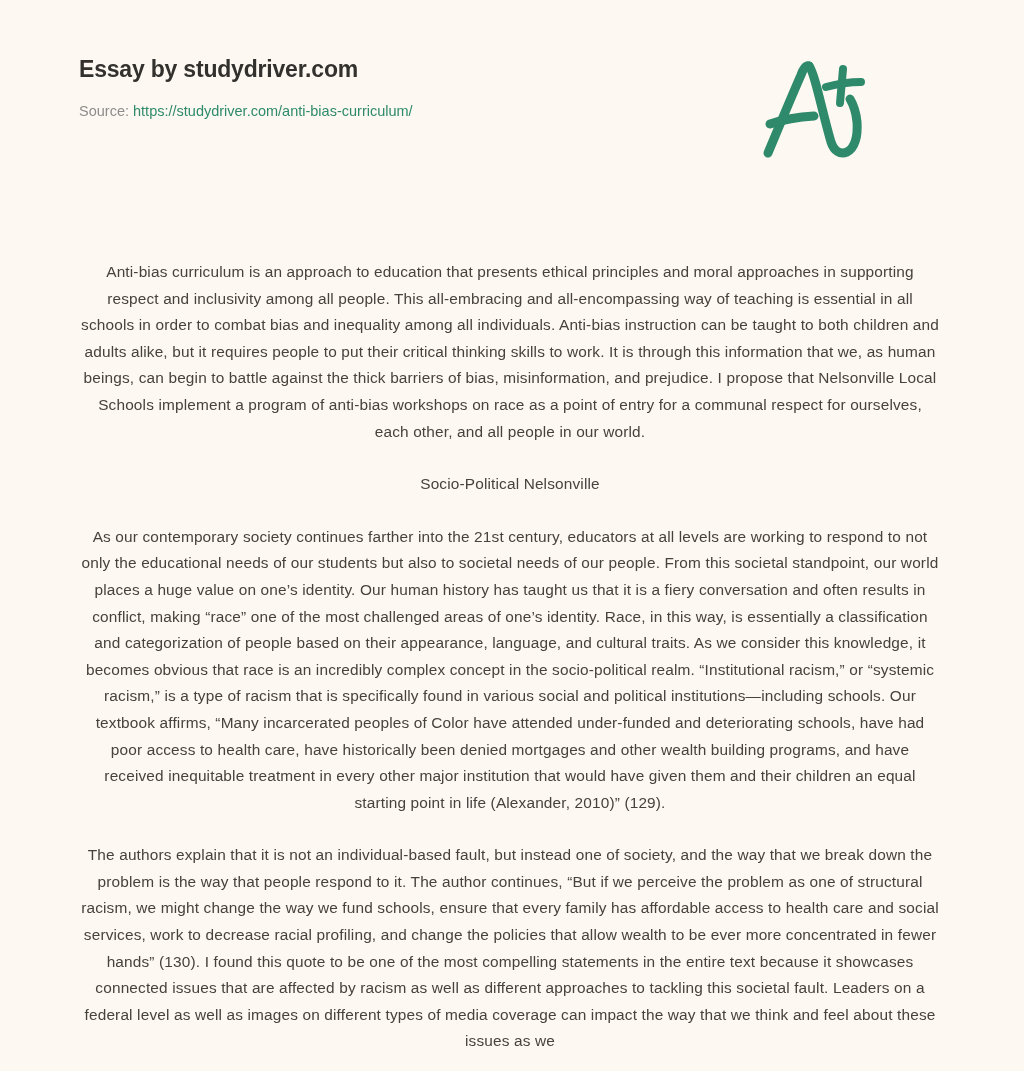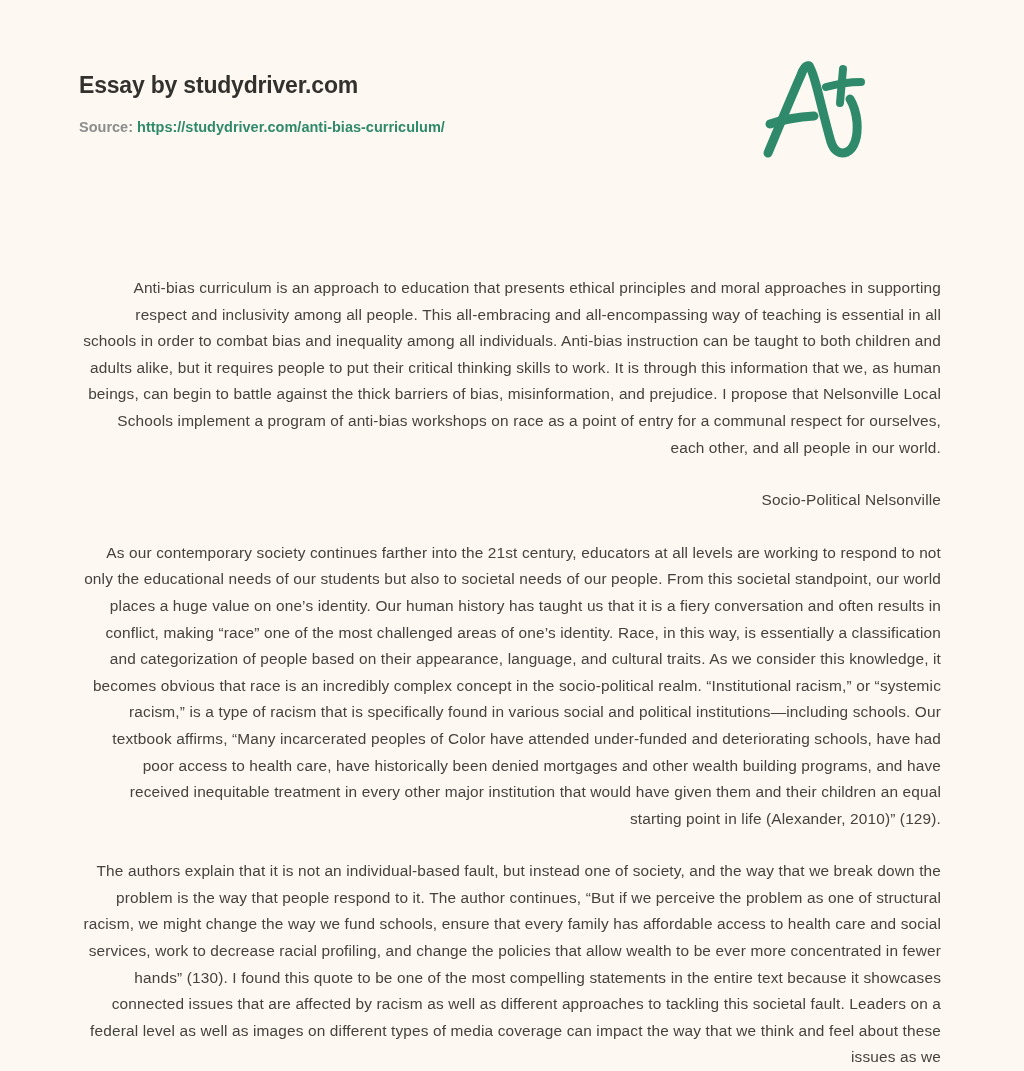--- a/index.html
+++ b/index.html
@@ -19,38 +19,37 @@
     position: relative;
     width: 1024px;
     height: 1071px;
     box-sizing: border-box;
     padding: 0 79px;
   }
 
   
   .header {
     position: relative;
-    padding-top: 72px;
+    padding-top: 56px;
     min-height: 120px;
   }
   .brand-line {
     font-size: 23px;
     font-weight: bold;
     letter-spacing: -0.2px;
     color: #33312e;
     line-height: 1.2;
     margin: 0;
   }
   .source-line {
     margin-top: 18px;
     font-size: 14.5px;
     line-height: 1.3;
     color: #8d8d8d;
     white-space: nowrap;
-    font-weight: bold;
   }
   .source-label {
     color: #8d8d8d;
   }
   .source-url {
     color: #2f8a6c;
     text-decoration: none;
   }
 
   
@@ -76,21 +75,21 @@
     line-height: 1.25;
   }
   .body-block {
     max-width: 862px;
   }
   .body-block p {
     font-size: 15.4px;
     line-height: 26.6px;
     color: #46423e;
     margin: 0 0 26px 0;
-    text-align: right;
+    text-align: center;
     letter-spacing: 0.01em;
   }
   .body-block p.section-heading {
     margin-bottom: 26px;
   }
   .body-block p:last-child {
     margin-bottom: 0;
   }
 </style>
 </head>

